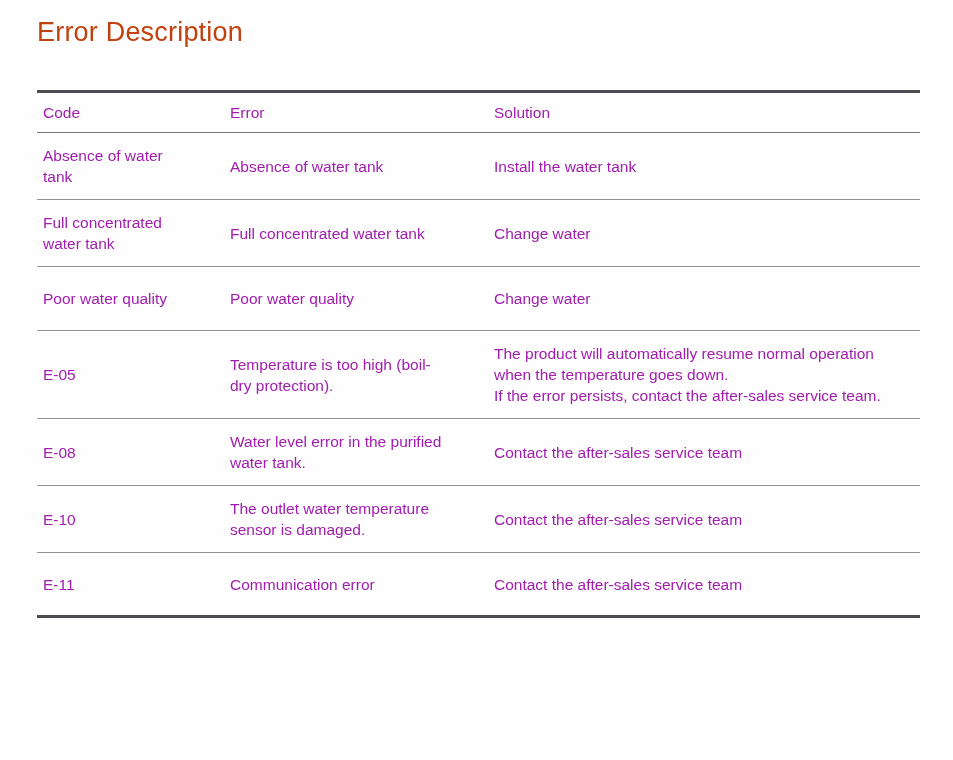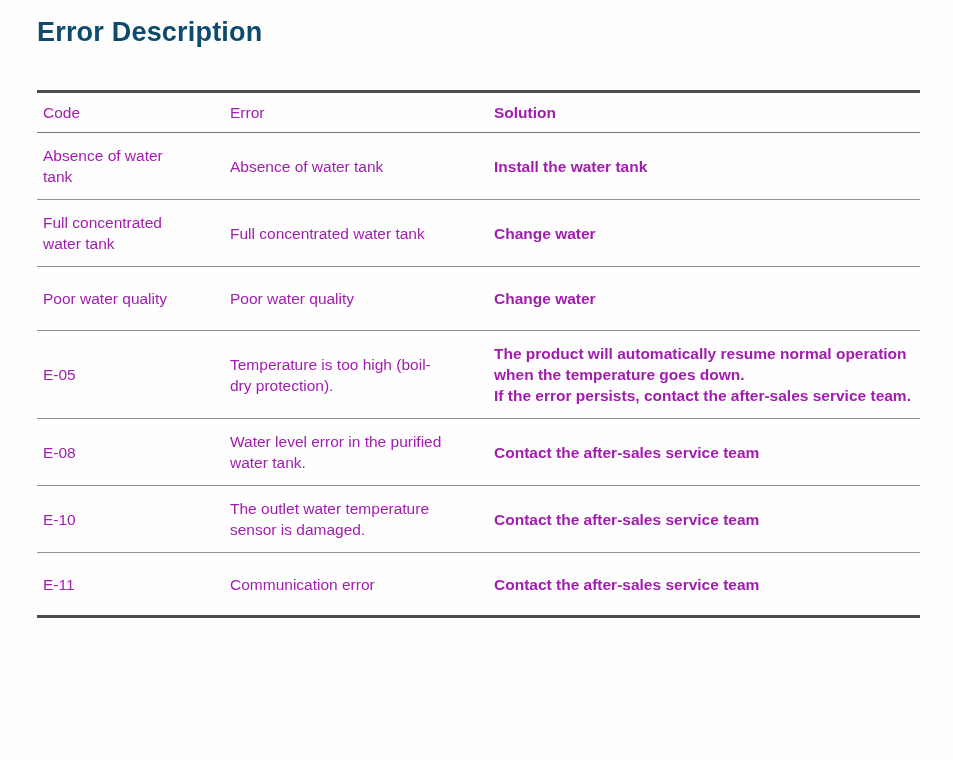--- a/index.html
+++ b/index.html
@@ -9,22 +9,22 @@
     font-family: "Liberation Sans", "DejaVu Sans", sans-serif;
     overflow: hidden;
   }
   .page {
     position: relative;
     width: 953px; height: 760px;
     padding: 16px 0 0 37px;
   }
   .title {
     font-size: 27px;
-    font-weight: 700;
-    color: #0c4a6e;
+    font-weight: 400;
+    color: #c2410c;
     letter-spacing: 0.2px;
     line-height: 32px;
   }
   table.error-table {
     margin-top: 42px;
     width: 883px;
     border-collapse: collapse;
     table-layout: fixed;
     border-top: 3px solid #4b4d51;
     border-bottom: 3px solid #4b4d51;
@@ -46,21 +46,21 @@
     border-bottom: 1.7px solid #75787c;
   }
   tbody td {
     height: 64px;
     padding: 12px 0;
     border-bottom: 1.6px solid #8f9296;
   }
   tbody tr:last-child td { border-bottom: none; }
   .col-code { padding-left: 6px; padding-right: 42px; }
   .col-error { padding-right: 50px; }
-  .col-solution { padding-right: 8px; white-space: pre-line; font-weight: bold; }
+  .col-solution { padding-right: 8px; white-space: pre-line; }
 </style>
 </head>
 <body>
 
 <div class="page">
   <h1 class="title">Error Description</h1>
 
   <table class="error-table">
     <colgroup>
       <col class="c1">

